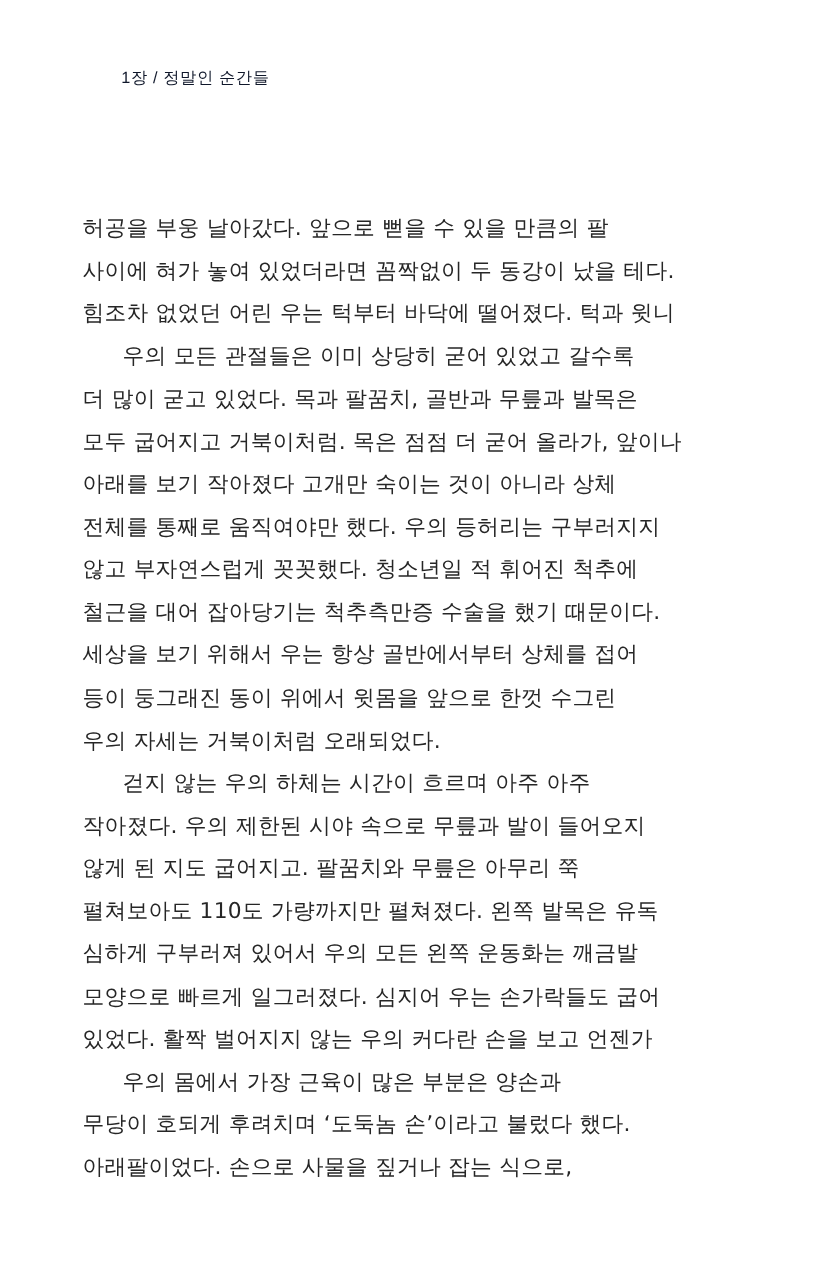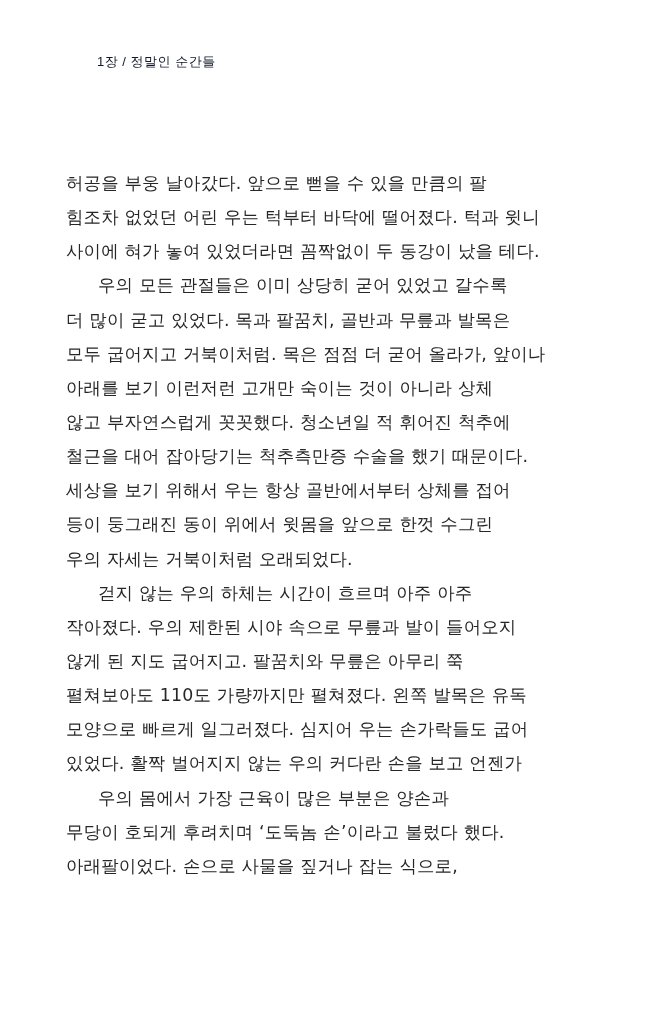--- a/index.html
+++ b/index.html
@@ -44,33 +44,35 @@
       padding-left: 32px;
     }
   </style>
 </head>
 <body>
 
 <div class="running-header">1장 / 정말인 순간들</div>
 
 <div class="body-text">
   <div class="line">허공을 부웅 날아갔다. 앞으로 뻗을 수 있을 만큼의 팔</div>
+  <div class="line">사이에 혀가 놓여 있었더라면 꼼짝없이 두 동강이 났을 테다.</div>
   <div class="line">힘조차 없었던 어린 우는 턱부터 바닥에 떨어졌다. 턱과 윗니</div>
-  <div class="line">사이에 혀가 놓여 있었더라면 꼼짝없이 두 동강이 났을 테다.</div>
   <div class="line indent">우의 모든 관절들은 이미 상당히 굳어 있었고 갈수록</div>
   <div class="line">더 많이 굳고 있었다. 목과 팔꿈치, 골반과 무릎과 발목은</div>
   <div class="line">모두 굽어지고 거북이처럼. 목은 점점 더 굳어 올라가, 앞이나</div>
-  <div class="line">아래를 보기 이런저런 고개만 숙이는 것이 아니라 상체</div>
+  <div class="line">아래를 보기 작아졌다 고개만 숙이는 것이 아니라 상체</div>
+  <div class="line">전체를 통째로 움직여야만 했다. 우의 등허리는 구부러지지</div>
   <div class="line">않고 부자연스럽게 꼿꼿했다. 청소년일 적 휘어진 척추에</div>
   <div class="line">철근을 대어 잡아당기는 척추측만증 수술을 했기 때문이다.</div>
   <div class="line">세상을 보기 위해서 우는 항상 골반에서부터 상체를 접어</div>
   <div class="line">등이 둥그래진 동이 위에서 윗몸을 앞으로 한껏 수그린</div>
   <div class="line">우의 자세는 거북이처럼 오래되었다.</div>
   <div class="line indent">걷지 않는 우의 하체는 시간이 흐르며 아주 아주</div>
   <div class="line">작아졌다. 우의 제한된 시야 속으로 무릎과 발이 들어오지</div>
   <div class="line">않게 된 지도 굽어지고. 팔꿈치와 무릎은 아무리 쭉</div>
   <div class="line">펼쳐보아도 110도 가량까지만 펼쳐졌다. 왼쪽 발목은 유독</div>
+  <div class="line">심하게 구부러져 있어서 우의 모든 왼쪽 운동화는 깨금발</div>
   <div class="line">모양으로 빠르게 일그러졌다. 심지어 우는 손가락들도 굽어</div>
   <div class="line">있었다. 활짝 벌어지지 않는 우의 커다란 손을 보고 언젠가</div>
   <div class="line indent">우의 몸에서 가장 근육이 많은 부분은 양손과</div>
   <div class="line">무당이 호되게 후려치며 ‘도둑놈 손’이라고 불렀다 했다.</div>
   <div class="line">아래팔이었다. 손으로 사물을 짚거나 잡는 식으로,</div>
 </div>
 
 </body></html>

